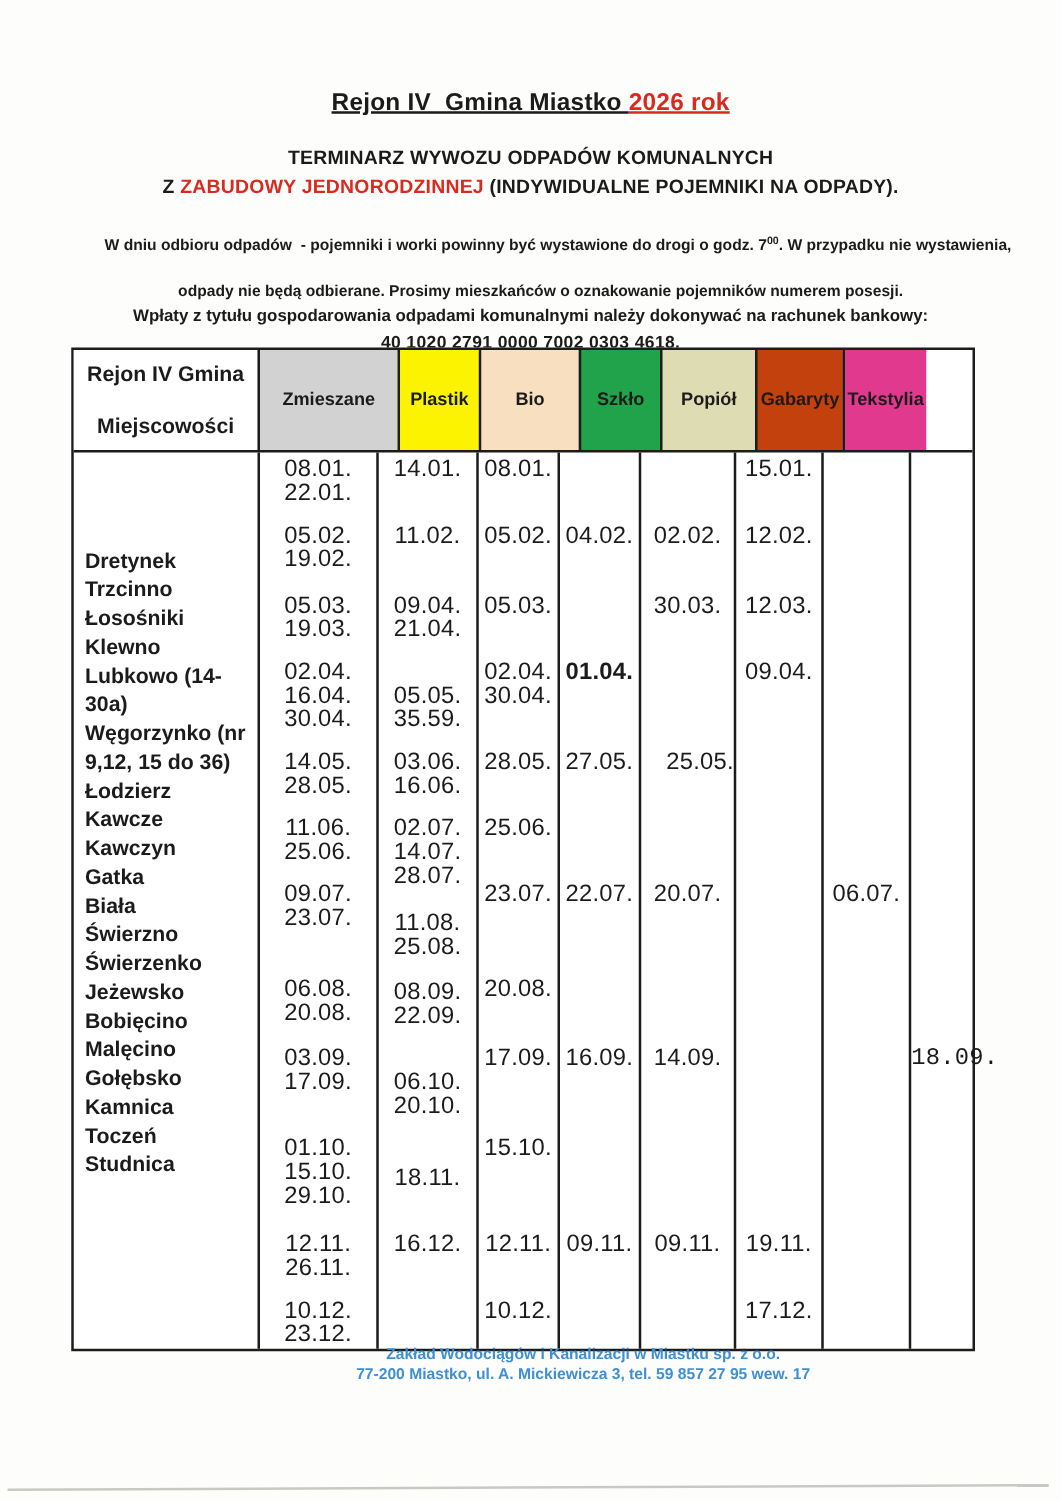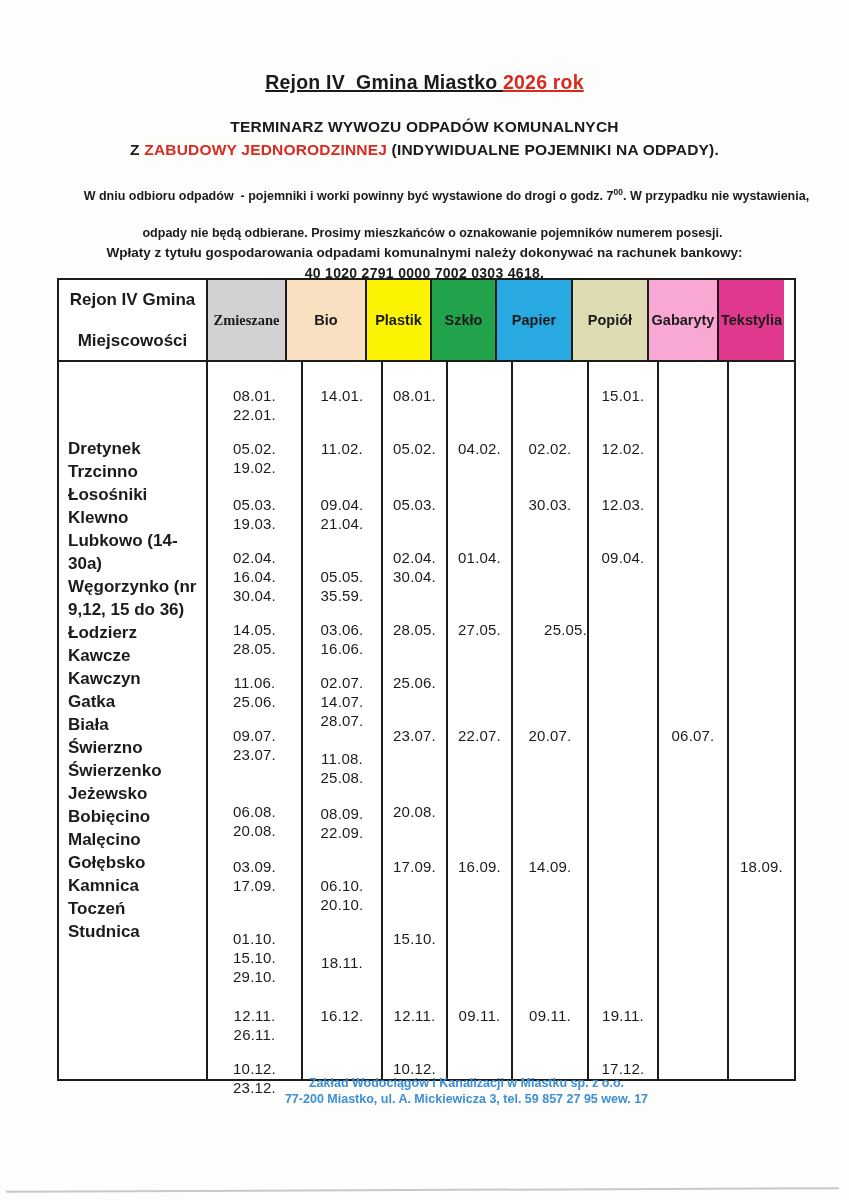--- a/index.html
+++ b/index.html
@@ -40,21 +40,21 @@
   .trow{display:flex;}
   .thead{height:80px;border-bottom:2px solid var(--line);}
   .cell{box-sizing:border-box;flex:0 0 auto;}
   .th,.td{border-left:2px solid var(--line);}
   .th:first-child,.td:first-child{border-left:none;}
   .th{display:flex;align-items:center;justify-content:center;text-align:center;
       font-weight:bold;font-size:14.5px;}
   .corner{flex-direction:column;font-size:17px;line-height:23px;background:#fff;gap:18px;}
   .tbody{height:717px;}
   .names-col{padding:6px 0 0 9px;font-size:17px;font-weight:bold;line-height:23px;white-space:pre;}
-  .date-col{padding-top:24px;text-align:center;font-size:15px;}
+  .date-col{padding-top:4px;text-align:center;font-size:19px;}
   .date-group{overflow:visible;}
   .date-line{line-height:19px;letter-spacing:.2px;}
   
   .doc-footer{
     position:absolute;top:1075px;left:0;width:100%;
     text-align:center;color:var(--footer-blue);
     font-size:12.5px;line-height:16px;font-weight:bold;padding-left:42px;
   }
   .scan-artifact{
     position:absolute;left:6px;right:10px;top:1189px;height:2px;
@@ -85,39 +85,36 @@
     <div class="warning">UWAGA: podane daty wywozów dotyczą wszystkich ulic/posesji.</div>
   </div>
 
   <div class="schedule-table">
     <div class="trow thead">
       <div class="cell th corner" style="width: 147px;">
         <div>Rejon IV Gmina</div>
         <div>Miejscowości</div>
       </div>
 
-    <div class="cell th col-head" style="width: 79px; background: rgb(210, 210, 210); font-family: Liberation Serif, serif;">
+    <div class="cell th col-head" style="width: 112px; background: rgb(210, 210, 210);">
           <span>Zmieszane</span>
+        </div>
+        <div class="cell th col-head" style="width: 65px; background: rgb(252, 243, 0);">
+          <span>Plastik</span>
         </div>
         <div class="cell th col-head" style="width: 80px; background: rgb(247, 223, 192);">
           <span>Bio</span>
         </div>
-        <div class="cell th col-head" style="width: 65px; background: rgb(252, 243, 0);">
-          <span>Plastik</span>
-        </div>
         <div class="cell th col-head" style="width: 65px; background: rgb(33, 163, 76);">
           <span>Szkło</span>
         </div>
-        <div class="cell th col-head" style="width: 76px; background: rgb(41, 169, 225);">
-          <span>Papier</span>
-        </div>
         <div class="cell th col-head" style="width: 76px; background: rgb(222, 220, 178);">
           <span>Popiół</span>
         </div>
-        <div class="cell th col-head" style="width: 70px; background: #f9a8d4;">
+        <div class="cell th col-head" style="width: 70px; background: #c2410c;">
           <span>Gabaryty</span>
         </div>
         <div class="cell th col-head" style="width: 67px; background: rgb(225, 57, 141);">
           <span>Tekstylia</span>
         </div>
       </div>
     <div class="trow tbody">
       <div class="cell td names-col" style="width: 147px;">
         
       <div class="locality">Dretynek</div><div class="locality">Trzcinno</div><div class="locality">Łosośniki</div><div class="locality">Klewno</div><div class="locality">Lubkowo (14-</div><div class="locality">30a)</div><div class="locality">Węgorzynko (nr</div><div class="locality">9,12, 15 do 36)</div><div class="locality">Łodzierz</div><div class="locality">Kawcze</div><div class="locality">Kawczyn</div><div class="locality">Gatka</div><div class="locality">Biała</div><div class="locality">Świerzno</div><div class="locality">Świerzenko</div><div class="locality">Jeżewsko</div><div class="locality">Bobięcino</div><div class="locality">Malęcino</div><div class="locality">Gołębsko</div><div class="locality">Kamnica</div><div class="locality">Toczeń</div><div class="locality">Studnica</div></div>
@@ -255,21 +252,21 @@
           <div class="date-group" style="height: 36px;">
             <div class="date-line">10.12.</div>
           </div>
         </div>
         <div class="cell td date-col" style="width: 65px;">
           <div class="date-group" style="height: 53px;"></div>
           <div class="date-group" style="height: 56px;">
             <div class="date-line">04.02.</div>
           </div>
           <div class="date-group" style="height: 53px;"></div>
-          <div class="date-group" style="height: 72px;">
+          <div class="date-group" style="height: 72px; font-weight: bold;">
             <div class="date-line">01.04.</div>
           </div>
           <div class="date-group" style="height: 53px;">
             <div class="date-line">27.05.</div>
           </div>
           <div class="date-group" style="height: 53px;"></div>
           <div class="date-group" style="height: 76px;">
             <div class="date-line">22.07.</div>
           </div>
           <div class="date-group" style="height: 55px;"></div>
@@ -343,21 +340,21 @@
           <div class="date-group" style="height: 53px;"></div>
           <div class="date-group" style="height: 76px;">
             <div class="date-line">06.07.</div>
           </div>
           <div class="date-group" style="height: 55px;"></div>
           <div class="date-group" style="height: 72px;"></div>
           <div class="date-group" style="height: 77px;"></div>
           <div class="date-group" style="height: 53px;"></div>
           <div class="date-group" style="height: 36px;"></div>
         </div>
-        <div class="cell td date-col" style="width: 67px;">
+        <div class="cell td date-col" style="width: 51px; font-family: Liberation Mono, monospace;">
           <div class="date-group" style="height: 53px;"></div>
           <div class="date-group" style="height: 56px;"></div>
           <div class="date-group" style="height: 53px;"></div>
           <div class="date-group" style="height: 72px;"></div>
           <div class="date-group" style="height: 53px;"></div>
           <div class="date-group" style="height: 53px;"></div>
           <div class="date-group" style="height: 76px;"></div>
           <div class="date-group" style="height: 55px;"></div>
           <div class="date-group" style="height: 72px;">
             <div class="date-line">18.09.</div>

